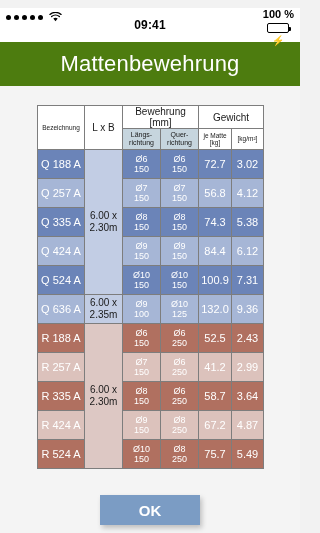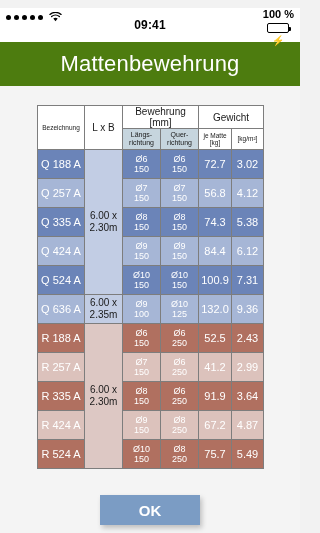--- a/index.html
+++ b/index.html
@@ -230,21 +230,21 @@
             <td class="r-light c-name">R 257 A</td>
             <td class="r-light c-bar">Ø7<br>150</td>
             <td class="r-light c-bar">Ø6<br>250</td>
             <td class="r-light c-num">41.2</td>
             <td class="r-light c-num">2.99</td>
           </tr>
           <tr class="row">
             <td class="r-dark c-name">R 335 A</td>
             <td class="r-dark c-bar">Ø8<br>150</td>
             <td class="r-dark c-bar">Ø6<br>250</td>
-            <td class="r-dark c-num">91.9</td>
+            <td class="r-dark c-num">58.7</td>
             <td class="r-dark c-num">3.64</td>
           </tr>
           <tr class="row">
             <td class="r-light c-name">R 424 A</td>
             <td class="r-light c-bar">Ø9<br>150</td>
             <td class="r-light c-bar">Ø8<br>250</td>
             <td class="r-light c-num">67.2</td>
             <td class="r-light c-num">4.87</td>
           </tr>
           <tr class="row">

